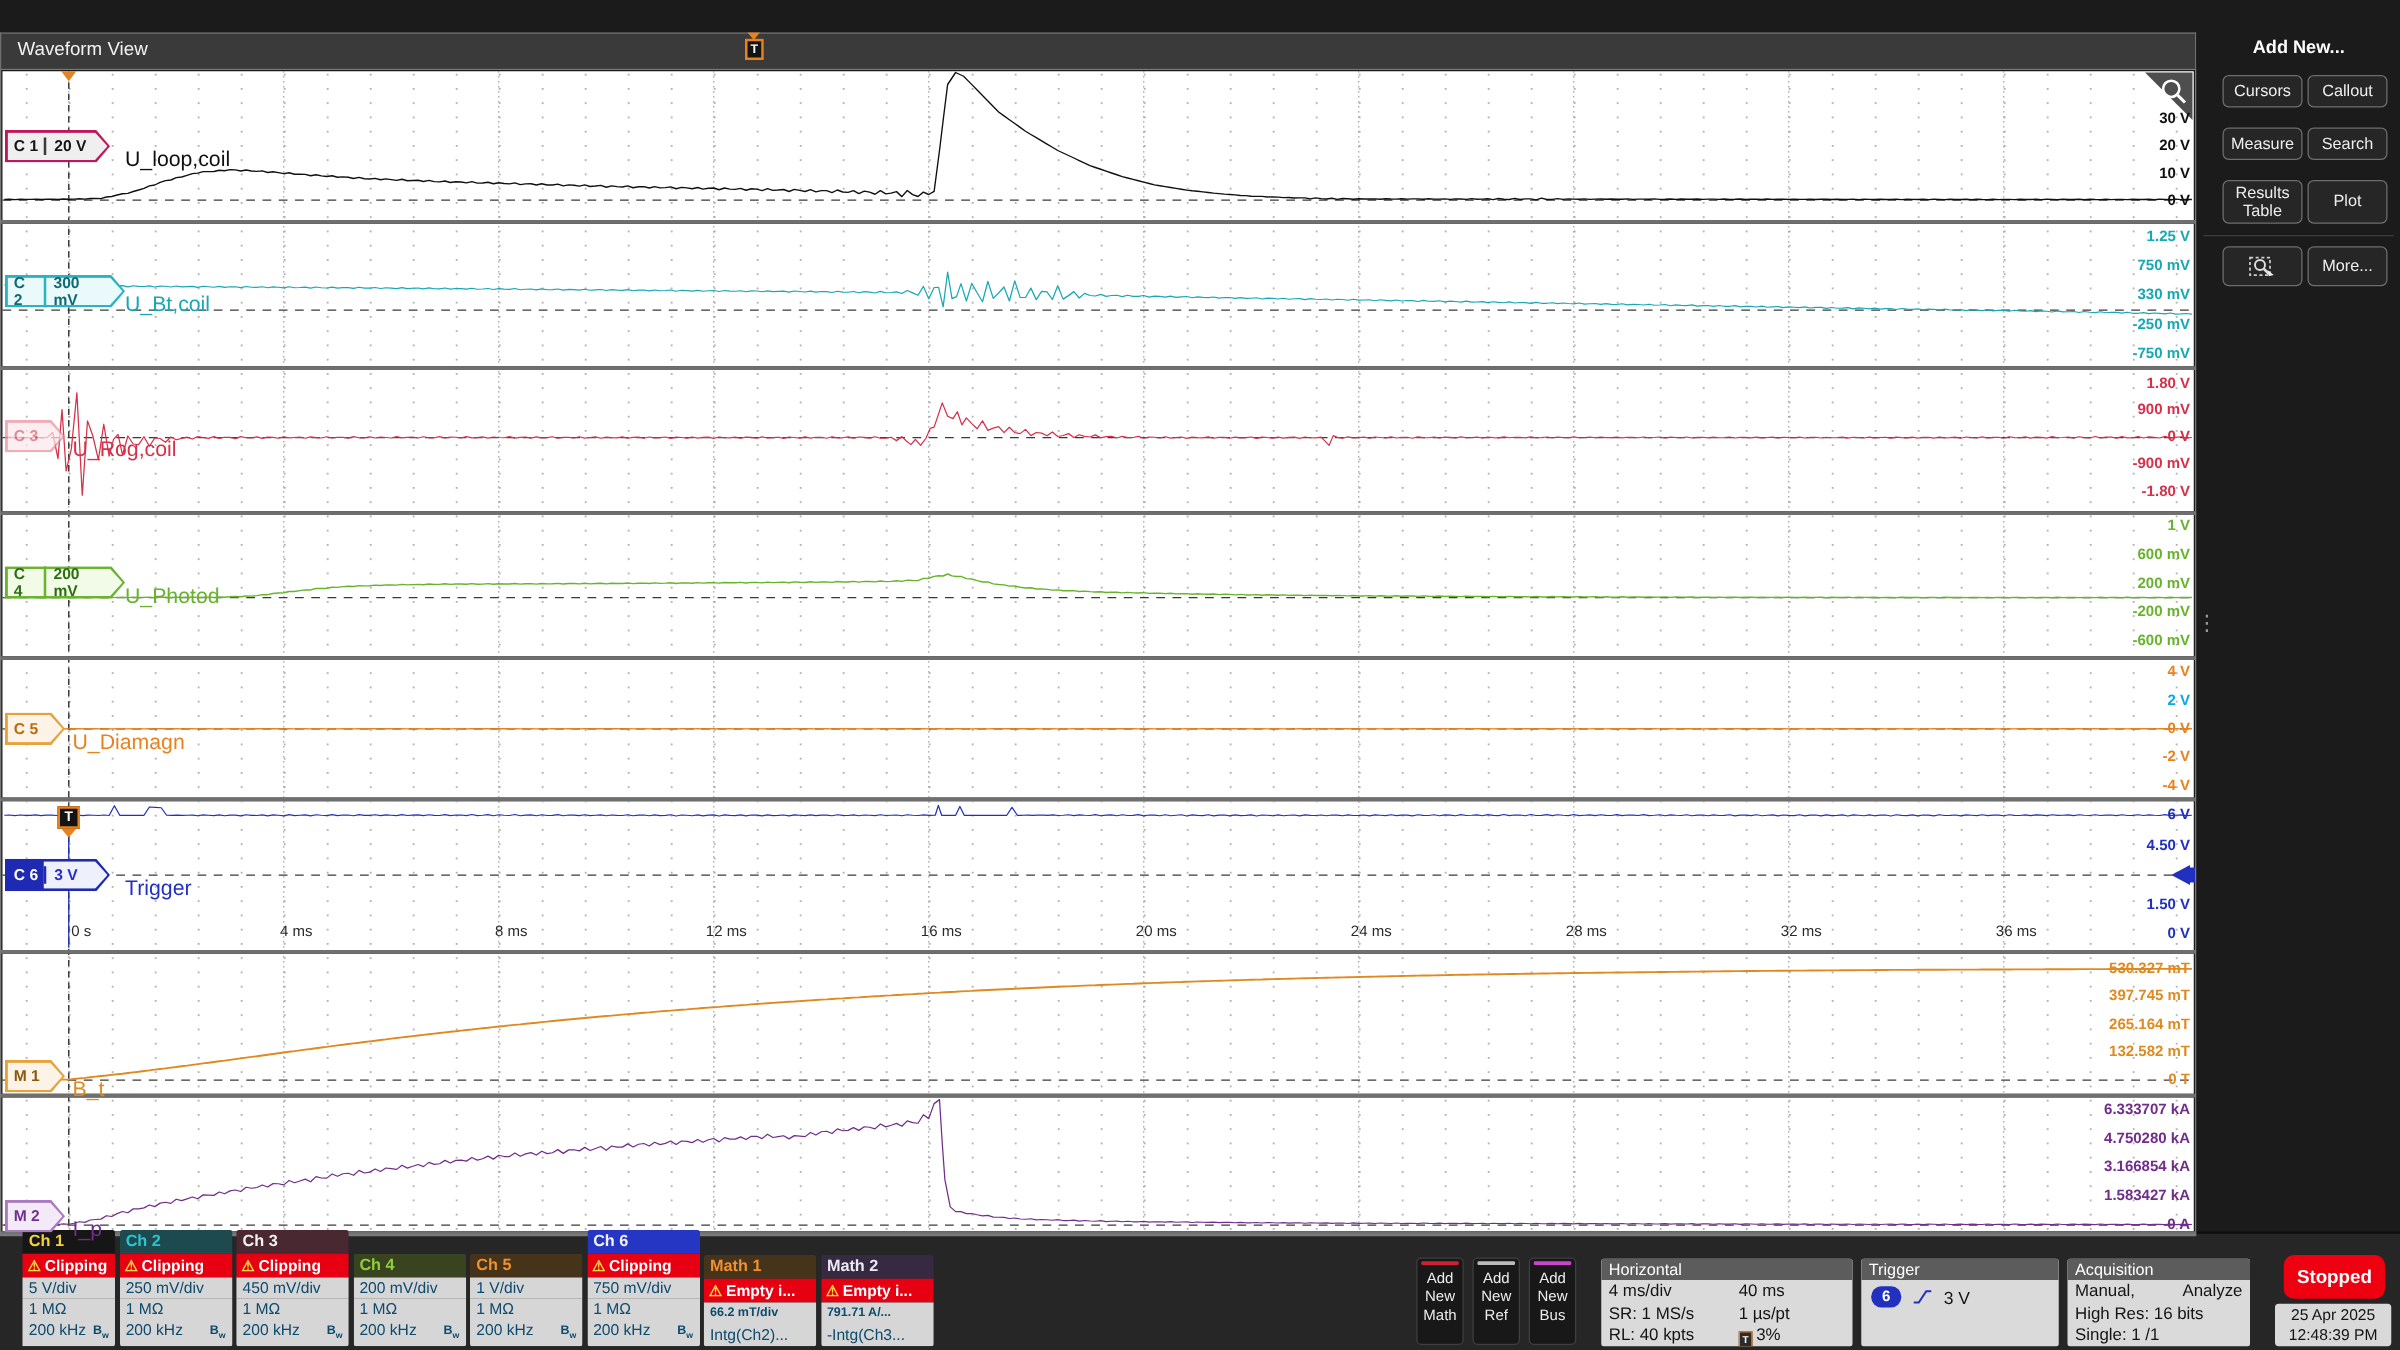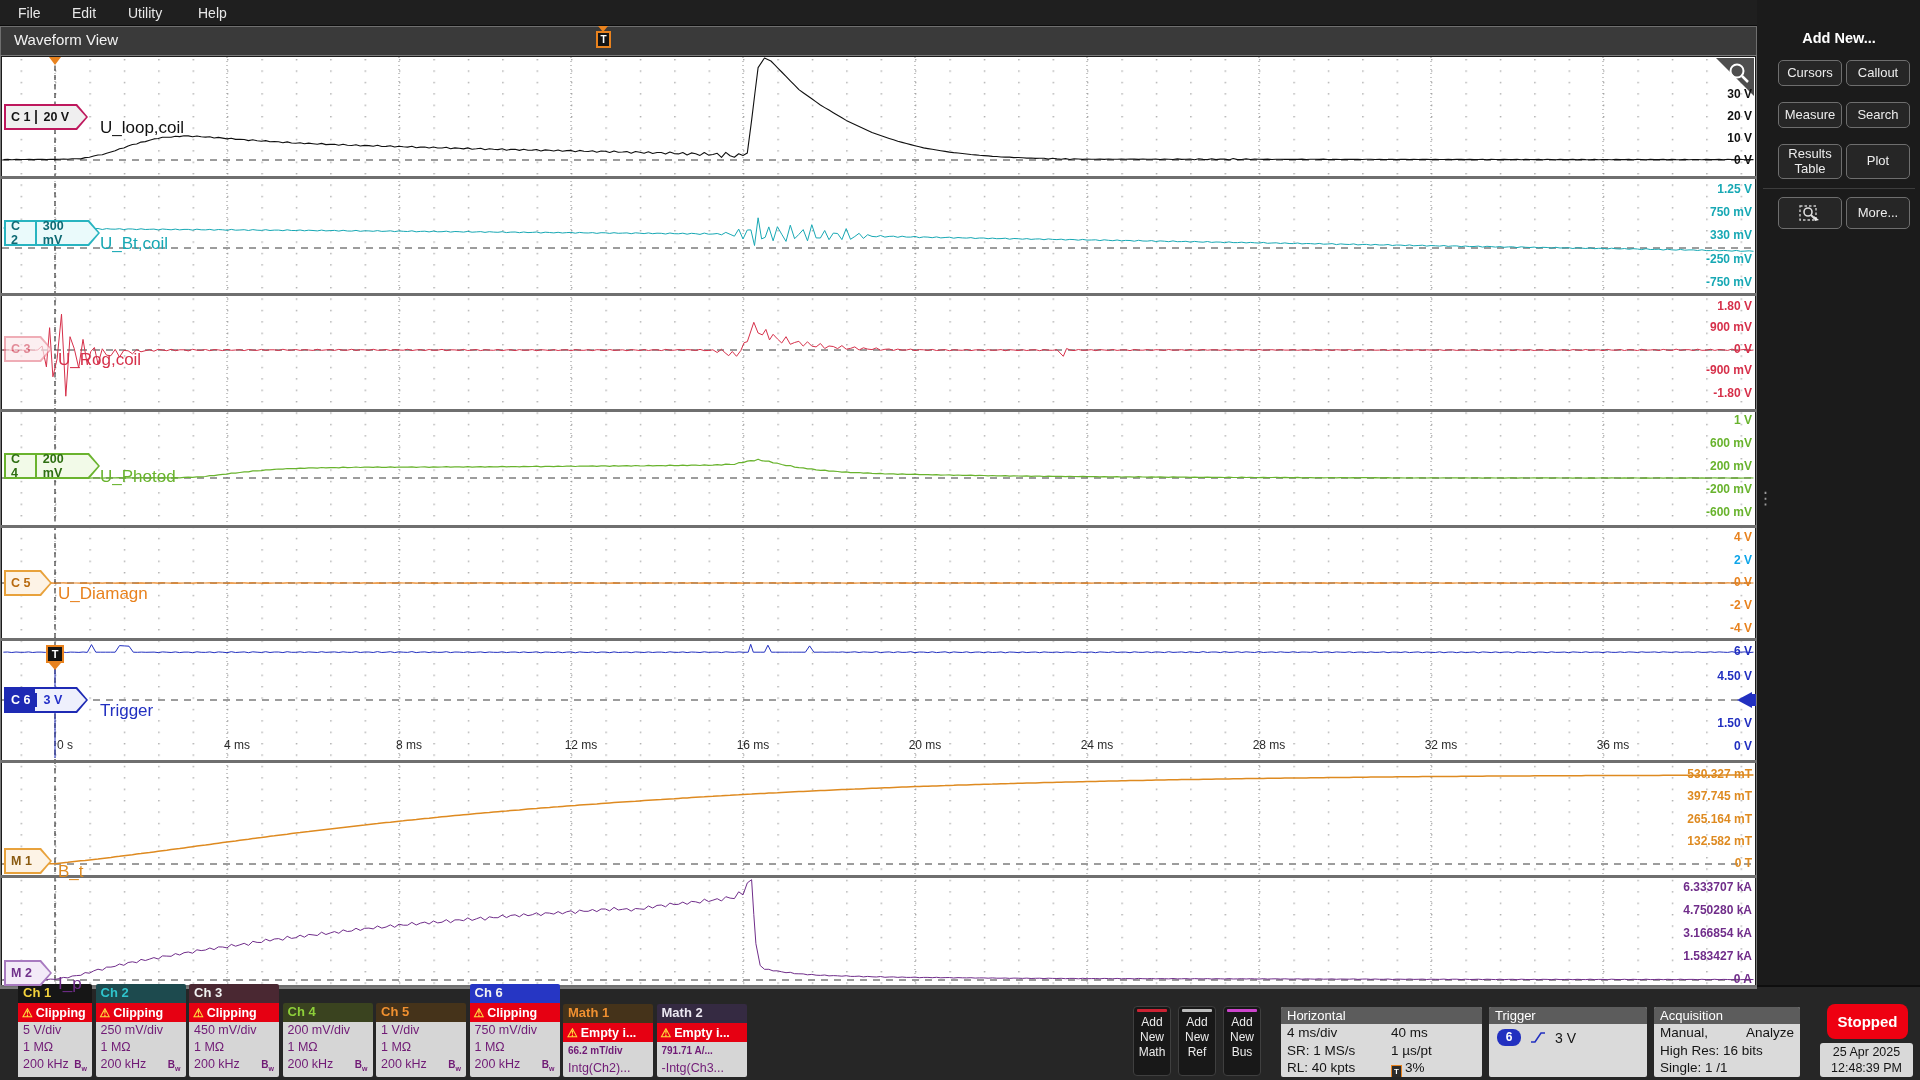--- a/index.html
+++ b/index.html
@@ -48,21 +48,21 @@
   #addnew-header { position:absolute; left:1760px; top:30px; width:158px; text-align:center; color:#fff; font-weight:bold; font-size:14.5px; }
   .side-btn { position:absolute; background:#262626; border:1px solid #6e6e6e; border-radius:5px; color:#ededed; font-size:13px; display:flex; align-items:center; justify-content:center; text-align:center; line-height:1.1; cursor:pointer; }
   #side-divider { position:absolute; left:1763px; top:188px; width:152px; height:1px; background:#3d3d3d; }
 
   
   #footer { position:absolute; left:0; top:985px; width:1920px; height:95px; background:#262626; border-top:2px solid #0e0e0e; }
   .fbadge { position:absolute; bottom:3px; width:90px; border-radius:2px; overflow:hidden; z-index:2; }
   .fbadge .hd { padding:1px 5px; font-size:13px; font-weight:bold; height:19px; }
   .fbadge .alert { display:flex; align-items:center; gap:3px; background:#e60012; color:#fff; font-weight:bold; font-size:12.5px; padding:0 4px; height:19px; }
   .fbadge .alert .warn { color:#ffd83d; font-size:12px; }
-  .fbadge .rw { background:#d6d6d6; color:#701a75; font-size:12.5px; line-height:17px; padding:0 5px; display:flex; justify-content:space-between; }
+  .fbadge .rw { background:#d6d6d6; color:#0c4a6e; font-size:12.5px; line-height:17px; padding:0 5px; display:flex; justify-content:space-between; }
   .fbadge .rw.b1 { font-weight:bold; font-size:10px; line-height:18px; }
   .bw { font-size:10px; font-weight:bold; }
   .bw sub { font-size:7px; }
 
   .addnew-btn { position:absolute; top:1006px; width:38px; height:70px; background:#181818; border:1px solid #3f3f3f; border-radius:4px; color:#ececec; font-size:12px; text-align:center; cursor:pointer; }
   .addnew-btn .stripe { height:3px; margin:2px 3px 3px 3px; border-radius:1px; }
   .addnew-btn .w { line-height:15px; }
 
   .panel { position:absolute; top:1007px; height:70px; background:#dadada; border-radius:2px; overflow:hidden; z-index:2; }
   .panel .phd { background:#5c5c5c; color:#fff; font-size:13px; padding:1px 6px; height:17px; }
@@ -74,26 +74,20 @@
   #trig-level { font-size:14px; color:#141414; }
 
   #stopped-btn { position:absolute; left:1827px; top:1004px; width:81px; height:35px; background:#ee0011; border-radius:8px; color:#fff; font-weight:bold; font-size:15px; text-align:center; line-height:35px; cursor:pointer; z-index:2; }
   #datetime { position:absolute; left:1820px; top:1043px; width:93px; height:34px; background:#d9d9d9; border-radius:3px; color:#141414; font-size:12.5px; text-align:center; line-height:16px; padding-top:1px; z-index:2; }
 </style>
 </head>
 <body>
 
 <div id="app">
 
-  <div id="menubar">
-      <div class="menu-item" style="left: 18px;">File</div>
-      <div class="menu-item" style="left: 72px;">Edit</div>
-      <div class="menu-item" style="left: 128px;">Utility</div>
-      <div class="menu-item" style="left: 198px;">Help</div>
-    </div>
 
   <div id="logo">
     <span>Tektronix</span>
     <span class="tek-accent"></span>
   </div>
 
   <div id="titlebar">
     <div class="ov-line"></div>
     <div class="ov-bracket-l"></div>
     <div class="ov-bracket-r"></div>

